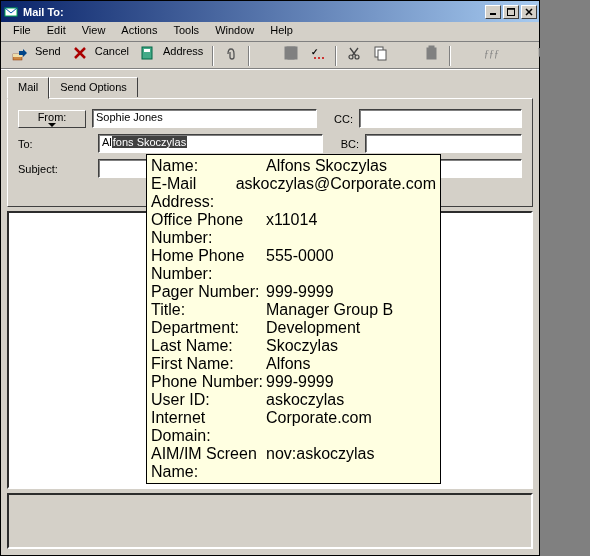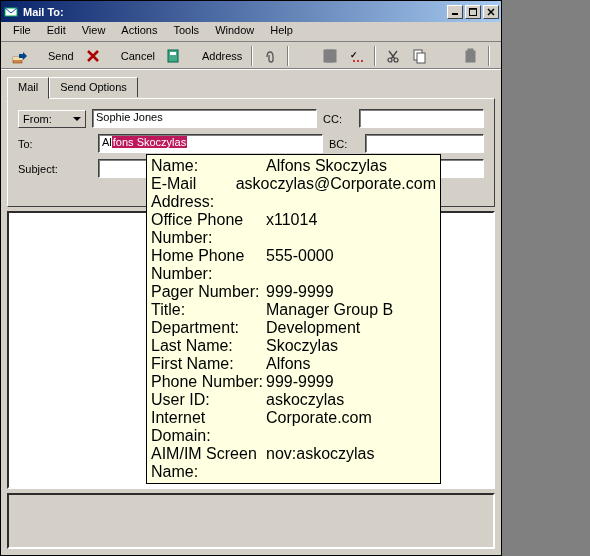--- a/index.html
+++ b/index.html
@@ -6,21 +6,21 @@
   html, body { margin: 0; padding: 0; }
   body {
     font-family: Tahoma, Arial, sans-serif;
     font-size: 11px;
     background: #808080;
     width: 590px;
     height: 556px;
     overflow: hidden;
   }
   .window {
-    width: 502px;
+    width: 540px;
     height: 556px;
     background: #d4d0c8;
     border: 1px solid #000;
   }
   .titlebar {
     height: 21px;
     background: linear-gradient(to right, #0a246a, #a6caf0);
     color: #fff;
     display: flex;
     align-items: center;
@@ -74,22 +74,22 @@
     padding: 2px 6px;
     gap: 1px;
     border-bottom: 1px solid #fff;
     background: #d4d0c8;
     box-shadow: inset 0 -1px 0 #808080;
   }
   .tbtn {
     height: 22px;
     padding: 0 5px;
     display: flex;
-    align-items: center;
-    gap: 20px;
+    align-items: flex-start;
+    gap: 7px;
     cursor: default;
   }
   .tbtn .ic {
     width: 16px; height: 16px;
     display: inline-flex;
     align-items: center;
     justify-content: center;
   }
   .sep {
     width: 2px;
@@ -151,37 +151,38 @@
   .lbtn {
     width: 68px;
     height: 18px;
     border: 1px solid;
     border-color: #fff #404040 #404040 #fff;
     background: #d4d0c8;
     display: flex;
     align-items: center;
     padding: 0 4px;
     justify-content: space-between;
+    flex-direction: column;
   }
   .inp {
     height: 19px;
     border: 1px solid;
     border-color: #404040 #fff #fff #404040;
     background: #fff;
     padding: 1px 3px;
     box-shadow: inset 1px 1px 0 #808080;
     overflow: hidden;
     white-space: nowrap;
   }
   .from-inp { width: 225px; }
   .to-inp   { width: 225px; position: relative; }
-  .cc-lbl { width: 30px; }
+  .cc-lbl { width: 30px; text-align: right; }
   .cc-inp { flex: 1; }
   .highlight {
-    background: #be185d;
+    background: #404040;
     color: #fff;
     padding: 0 1px;
   }
   .tooltip {
     position: absolute;
     top: 154px;
     left: 146px;
     width: 295px;
     background: #ffffe1;
     border: 1px solid #000;

